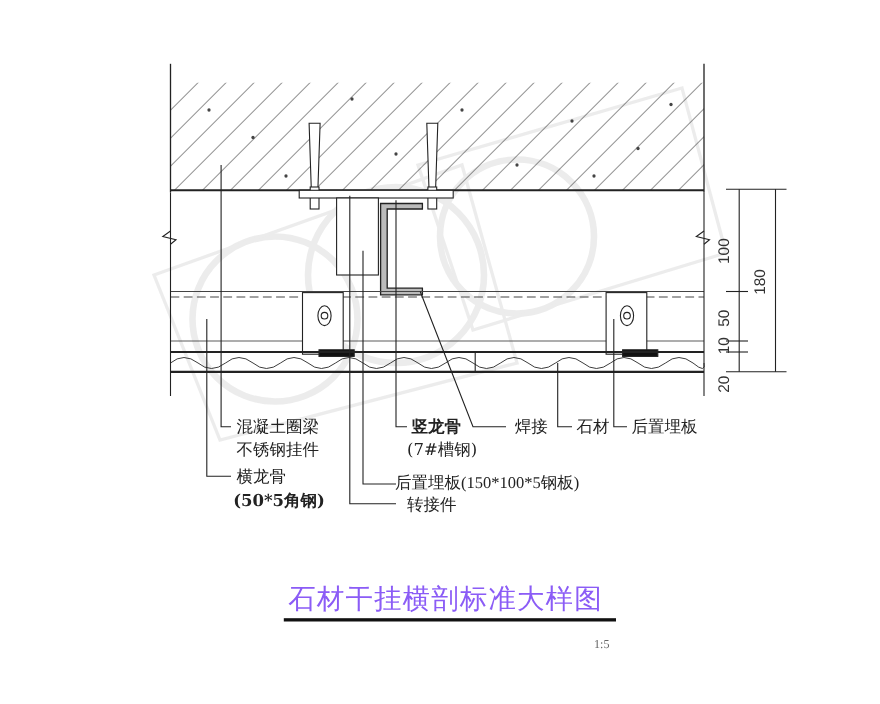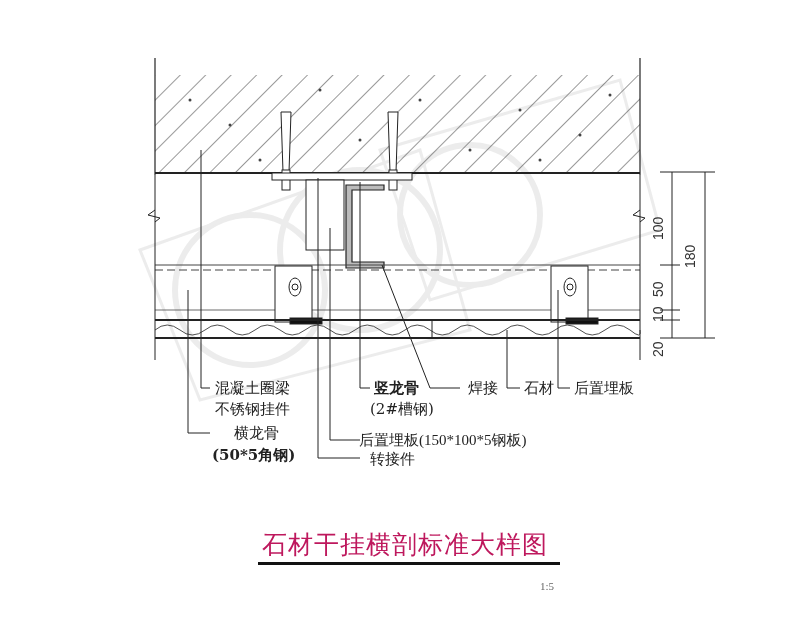--- a/index.html
+++ b/index.html
@@ -2,21 +2,21 @@
 <html><head>
 <meta charset="utf-8">
 <style>
   html, body { margin: 0; padding: 0; background: #ffffff; }
   body { width: 800px; height: 640px; position: relative; overflow: hidden;
          font-family: "DejaVu Serif", "Liberation Serif", serif; color: #222; }
   #drawing { position: absolute; left: 0; top: 0; width: 800px; height: 640px; }
   .label { position: absolute; font-size: 15px; line-height: 19px; color: #222; white-space: nowrap;
            font-family: "DejaVu Serif", "Liberation Serif", serif; }
   .title { position: absolute; left: 262px; top: 528px; font-size: 25px; letter-spacing: 1px;
-           font-family: "DejaVu Sans", "Liberation Sans", sans-serif; color: #be185d; }
+           font-family: "DejaVu Sans", "Liberation Sans", sans-serif; color: #8b5cf6; }
   .scale { position: absolute; left: 540px; top: 540px; font-size: 11px; color: #666;
            font-family: Liberation Serif, serif; margin-top: 40px; }
   .title-underline { position: absolute; left: 258px; top: 562px; width: 302px; height: 3px; background: #111; }
   .dim { position: absolute; font-size: 14px; color: #333; font-family: "Liberation Sans", sans-serif;
          transform: rotate(-90deg); transform-origin: left top; white-space: nowrap; }
 </style>
 </head>
 <body>
 
 <svg id="drawing" viewBox="0 0 800 640" xmlns="http://www.w3.org/2000/svg">
@@ -125,24 +125,24 @@
 </svg>
 
 <div class="dim" style="left:650px; top:240px;">100</div>
 <div class="dim" style="left:650px; top:297px;">50</div>
 <div class="dim" style="left:650px; top:322px;">10</div>
 <div class="dim" style="left:650px; top:357px;">20</div>
 <div class="dim" style="left:682px; top:268px;">180</div>
 
 <div class="label" style="left:215px; top:379px;">混凝土圈梁</div>
 <div class="label" style="left:215px; top:400px;">不锈钢挂件</div>
-<div class="label" style="left:215px; top:424px;margin-left:19px;">横龙骨</div>
+<div class="label" style="left:215px; top:424px;">横龙骨</div>
 <div class="label" style="left:212px; top:446px;font-weight:bold;">(50*5角钢)</div>
 <div class="label" style="left:374px; top:379px;font-weight:bold;">竖龙骨</div>
-<div class="label" style="left:370px; top:400px;">(2#槽钢)</div>
+<div class="label" style="left:370px; top:400px;">(7#槽钢)</div>
 <div class="label" style="left:359px; top:431px;font-family:Liberation Serif, serif;">后置埋板(150*100*5钢板)</div>
 <div class="label" style="left:370px; top:450px;">转接件</div>
 <div class="label" style="left:468px; top:379px;">焊接</div>
 <div class="label" style="left:524px; top:379px;">石材</div>
 <div class="label" style="left:574px; top:379px;">后置埋板</div>
 
 <div class="title">石材干挂横剖标准大样图</div>
 <div class="title-underline"></div>
 <div class="scale">1:5</div>
 

